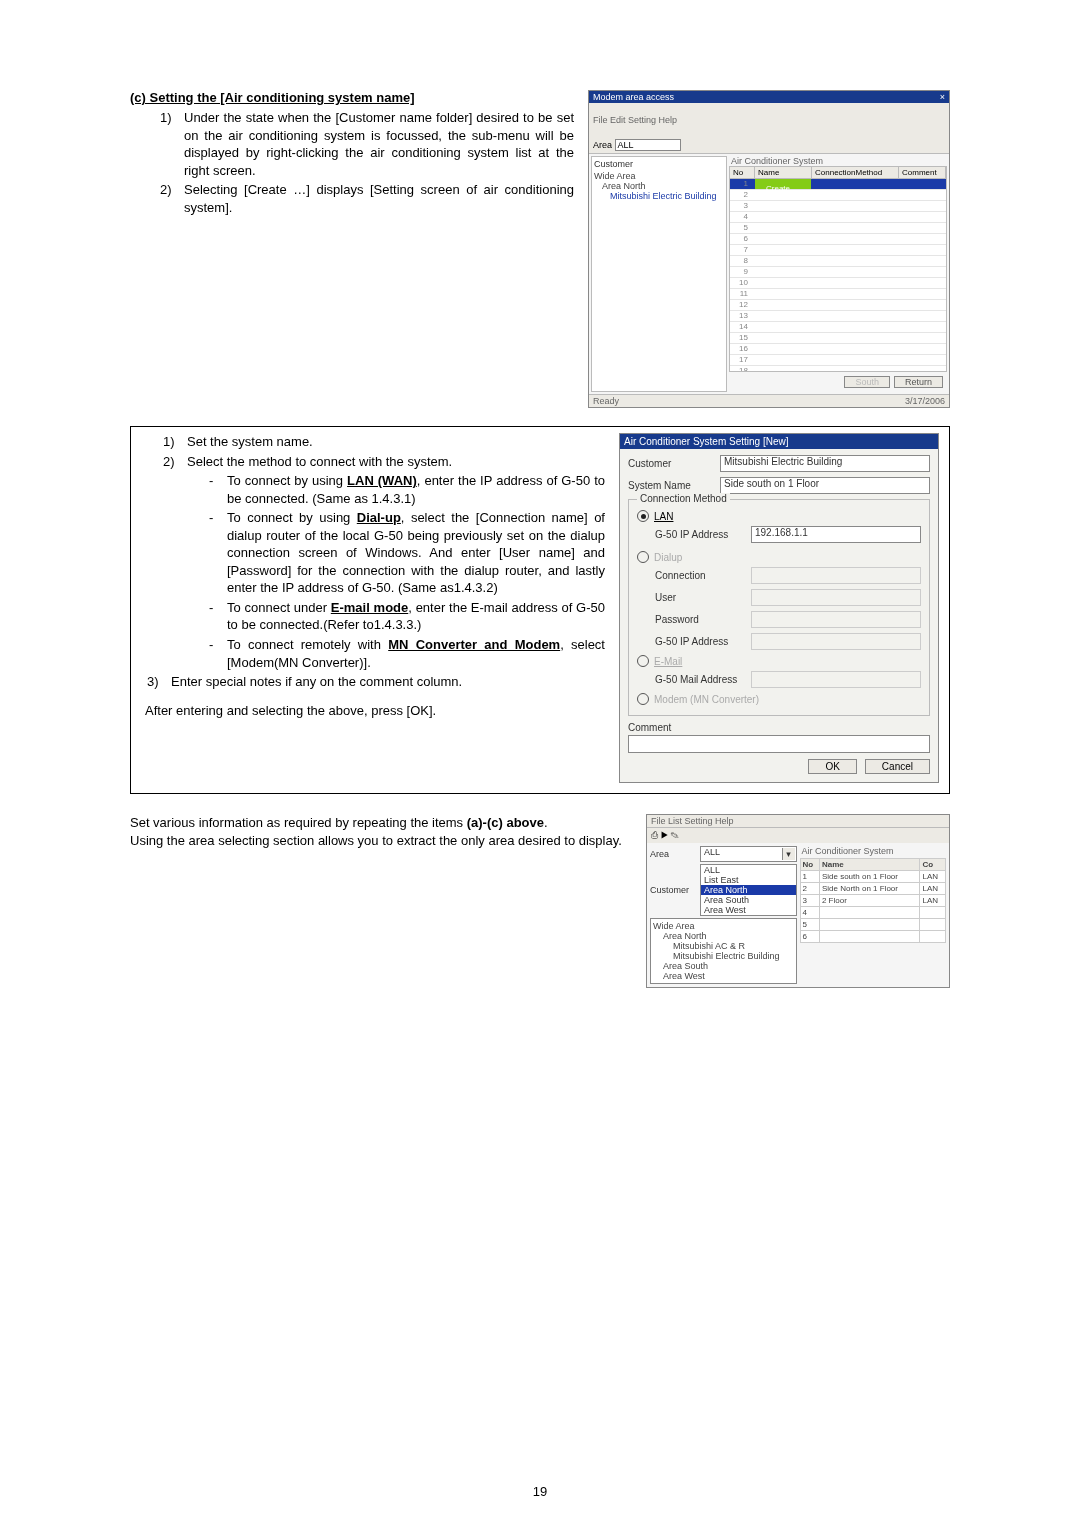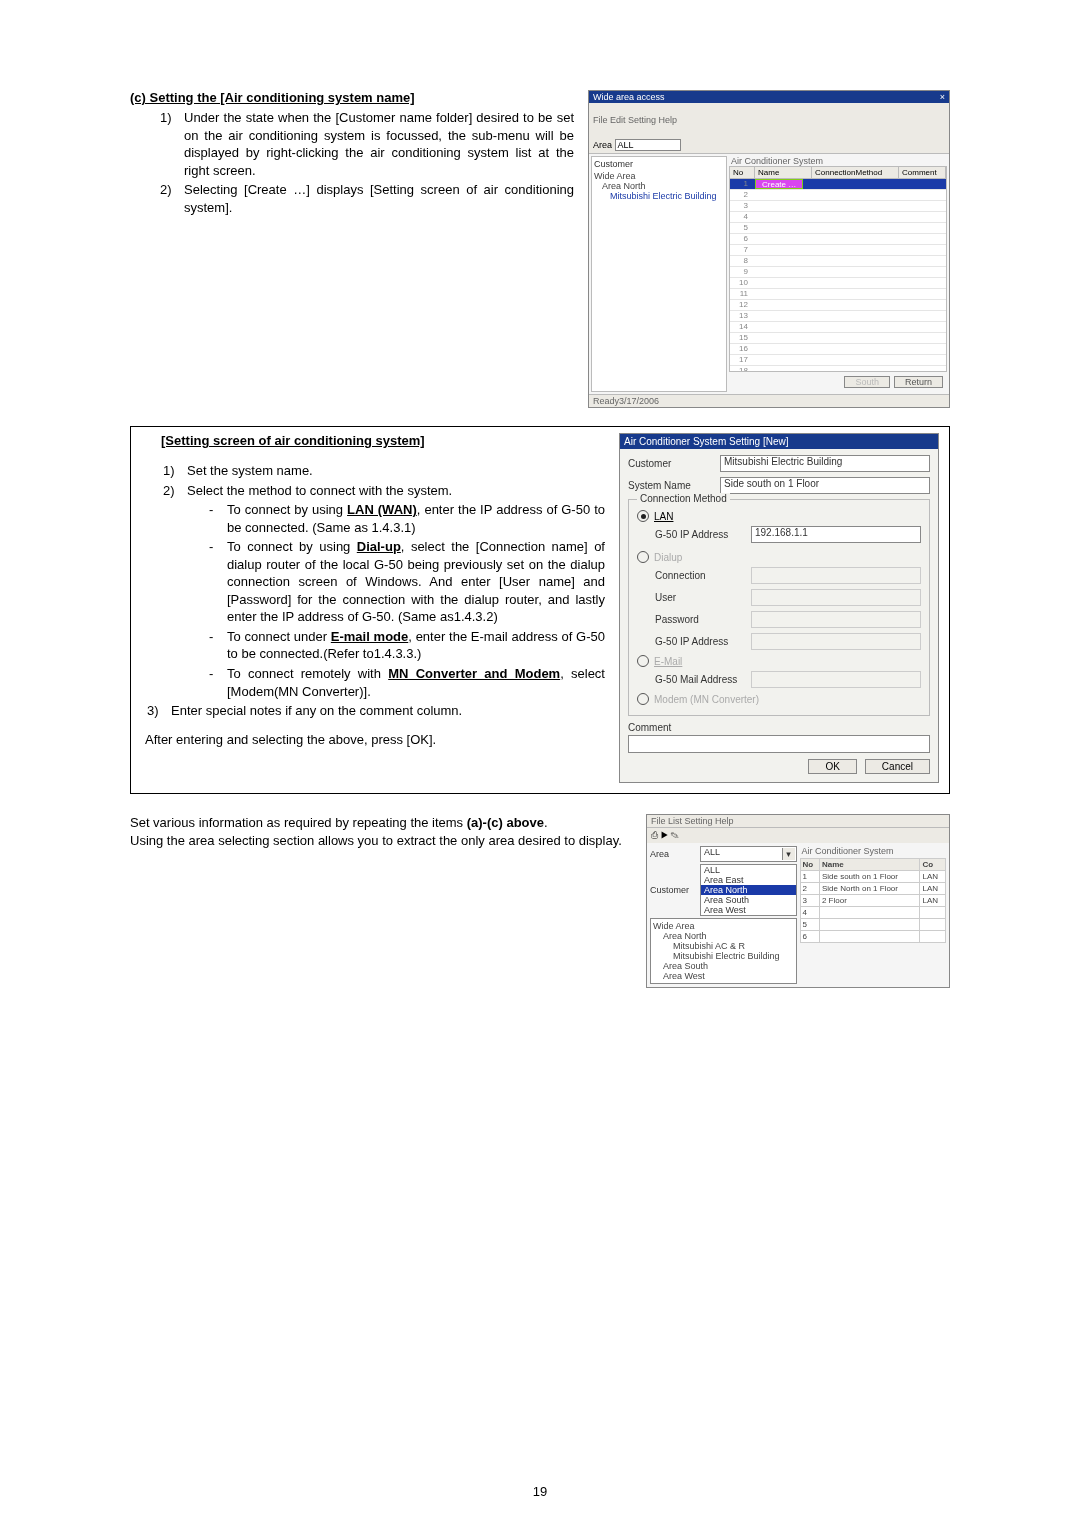--- a/index.html
+++ b/index.html
@@ -129,39 +129,40 @@
     color: #888;
   }
   .win-top .grid .blue {
     background: #1a3aa8;
     color: #fff;
   }
   .win-top .grid .blue .pill {
     background:#d946ef;
     padding:0 6px;
     margin-left:4px;
-    border:1px solid #84cc16;
+    border:5px solid #84cc16;
   }
   .win-top .footer {
     display: flex;
     justify-content: flex-end;
     padding: 4px;
     gap: 4px;
   }
   .win-btn {
     border: 1px solid #888;
     background: #eceae4;
     padding: 0 10px;
     font-size: 9px;
     color: #555;
   }
   .win-top .status {
     border-top: 1px solid #bbb;
     background: #eceae4;
     display: flex;
+    justify-content: space-between;
     padding: 1px 4px;
     color: #666;
   }
 
   
   .setting-panel {
     border: 1px solid #000;
     margin-top: 18px;
     padding: 6px 10px 10px 10px;
     display: flex;
@@ -422,21 +423,21 @@
         </li>
         <li>
           <span class="n">2)</span>
           <span>Selecting [Create …] displays [Setting screen of air conditioning system].</span>
         </li>
       </ol>
     </div>
 
     <div class="win-top">
       <div class="titlebar">
-        <span>Wide area access</span>
+        <span>Modem area access</span>
         <span>×</span>
       </div>
       <div class="menubar">File  Edit  Setting  Help</div>
       <div class="toolbar">
         <span>Area</span>
         <span class="field" style="display:inline-block;width:60px;background:#fff;border:1px solid #888;padding:0 2px;">ALL</span>
       </div>
       <div class="body">
         <div class="tree">
           <div class="cust-hdr">Customer</div>
@@ -537,21 +538,20 @@
       </div>
       <div class="status">
         <span>Ready</span>
         <span>3/17/2006</span>
       </div>
     </div>
   </div>
 
   <div class="setting-panel">
     <div class="left">
-      <h4>[Setting screen of air conditioning system]</h4>
       <ol class="num2">
         <li>
           <span class="n">1)</span>
           <span>Set the system name.</span>
         </li>
         <li>
           <span class="n">2)</span>
           <span>Select the method to connect with the system.</span>
           <ul class="bullets">
             <li>
@@ -672,21 +672,21 @@
             <label>Area</label>
             <div class="combo">
               <span>ALL</span>
               <span class="arrow">▾</span>
             </div>
           </div>
           <div class="area-row">
             <label>Customer</label>
             <div class="drop" style="flex:1;" id="drop-opts">
                 <div class="opt">ALL</div>
-                <div class="opt">Area East</div>
+                <div class="opt">List East</div>
                 <div class="opt sel">Area North</div>
                 <div class="opt">Area South</div>
                 <div class="opt">Area West</div>
               </div>
           </div>
           <div class="tree2">
             <div>Wide Area</div>
             <div class="ind1">Area North</div>
             <div class="ind2">Mitsubishi AC &amp; R</div>
             <div class="ind2">Mitsubishi Electric Building</div>

